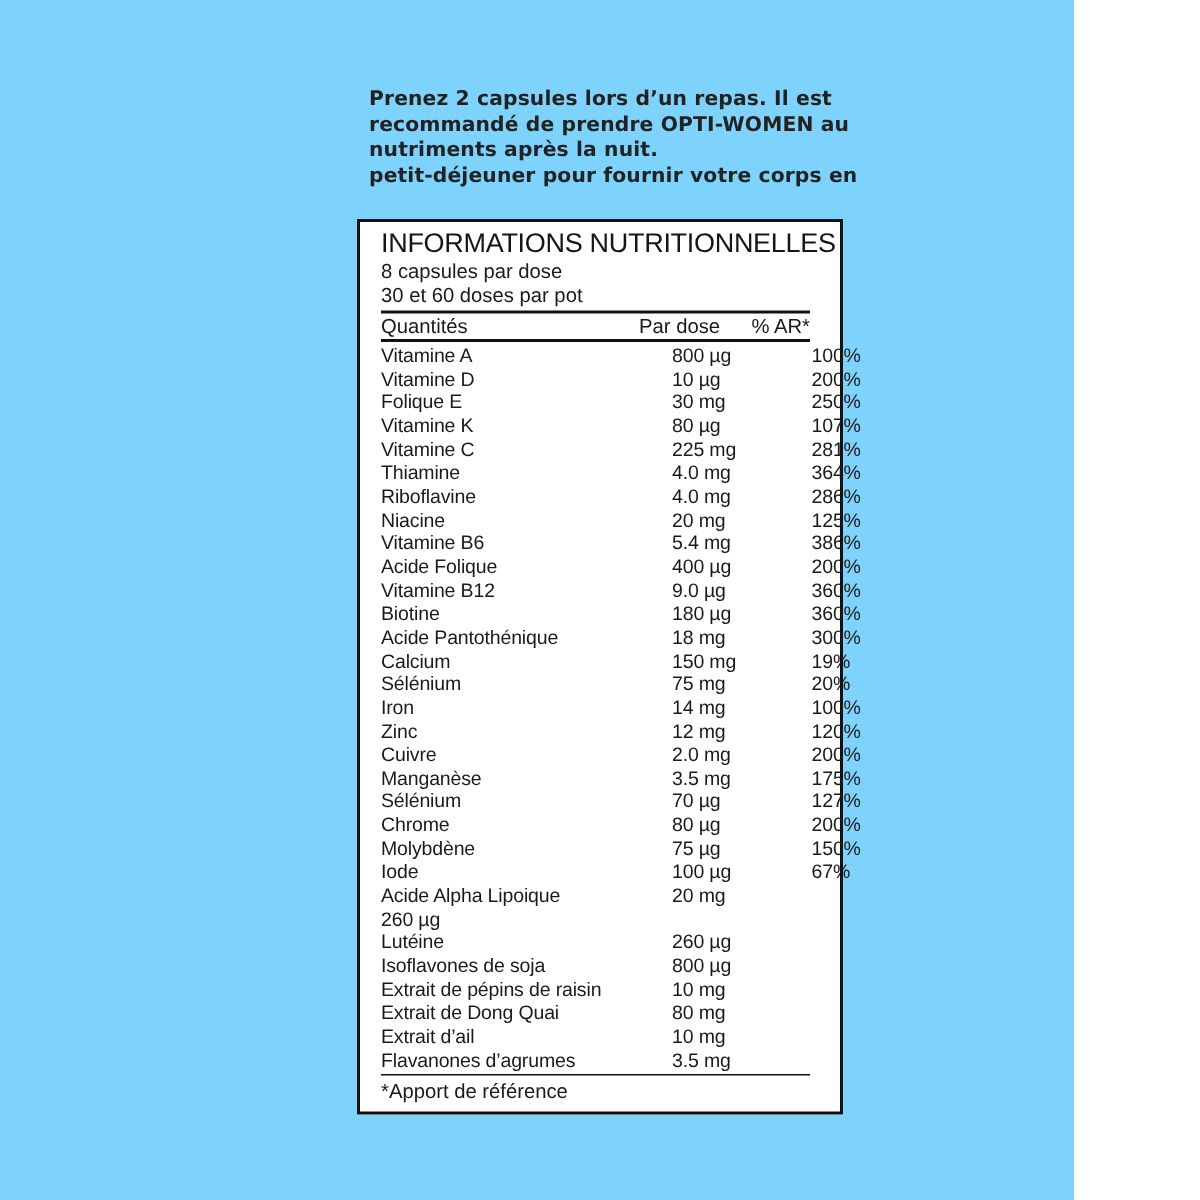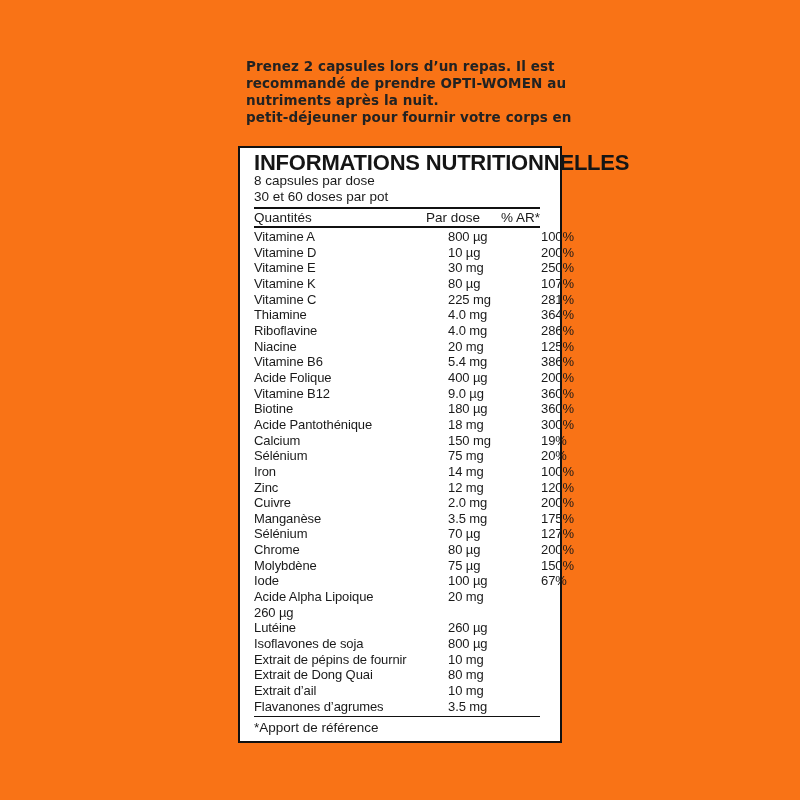--- a/index.html
+++ b/index.html
@@ -2,23 +2,23 @@
 <html><head>
 <meta charset="utf-8">
 <style>
   html, body {
     margin: 0;
     padding: 0;
     background: #ffffff;
   }
   .canvas {
     position: relative;
-    width: 800px;
+    width: 716px;
     height: 800px;
-    background: #f97316;
+    background: #7dd3fc;
     font-family: "Liberation Sans", sans-serif;
     color: #1a1a1a;
     overflow: hidden;
   }
 
   
   .instructions {
     position: absolute;
     left: 246px;
     top: 58px;
@@ -36,24 +36,24 @@
     position: absolute;
     left: 238px;
     top: 146px;
     width: 324px;
     box-sizing: border-box;
     border: 2.5px solid #111111;
     background: #ffffff;
     padding: 4px 20px 0 14px;
   }
   .label .title {
-    font-size: 22px;
+    font-size: 18px;
     line-height: 21px;
     letter-spacing: -0.2px;
-    font-weight: 700;
+    font-weight: 400;
     color: #151515;
     white-space: nowrap;
   }
   .label .sub {
     font-size: 13.5px;
     line-height: 15.5px;
     color: #1a1a1a;
   }
   .hrow {
     margin-top: 3px;
@@ -116,21 +116,21 @@
           <span class="c-name">Vitamine A</span>
           <span class="c-dose">800 µg</span>
           <span class="c-pct">100%</span>
         </div>
         <div class="row">
           <span class="c-name">Vitamine D</span>
           <span class="c-dose">10 µg</span>
           <span class="c-pct">200%</span>
         </div>
         <div class="row">
-          <span class="c-name">Vitamine E</span>
+          <span class="c-name">Folique E</span>
           <span class="c-dose">30 mg</span>
           <span class="c-pct">250%</span>
         </div>
         <div class="row">
           <span class="c-name">Vitamine K</span>
           <span class="c-dose">80 µg</span>
           <span class="c-pct">107%</span>
         </div>
         <div class="row">
           <span class="c-name">Vitamine C</span>
@@ -240,21 +240,21 @@
           <span class="c-name">Lutéine</span>
           <span class="c-dose">260 µg</span>
           <span class="c-pct"></span>
         </div>
         <div class="row">
           <span class="c-name">Isoflavones de soja</span>
           <span class="c-dose">800 µg</span>
           <span class="c-pct"></span>
         </div>
         <div class="row">
-          <span class="c-name">Extrait de pépins de fournir</span>
+          <span class="c-name">Extrait de pépins de raisin</span>
           <span class="c-dose">10 mg</span>
           <span class="c-pct"></span>
         </div>
         <div class="row">
           <span class="c-name">Extrait de Dong Quai</span>
           <span class="c-dose">80 mg</span>
           <span class="c-pct"></span>
         </div>
         <div class="row">
           <span class="c-name">Extrait d’ail</span>

